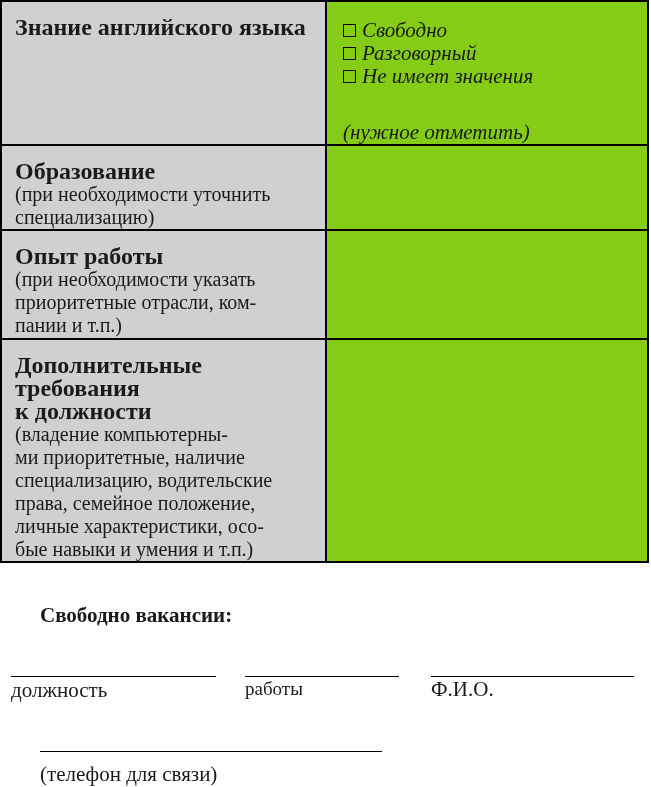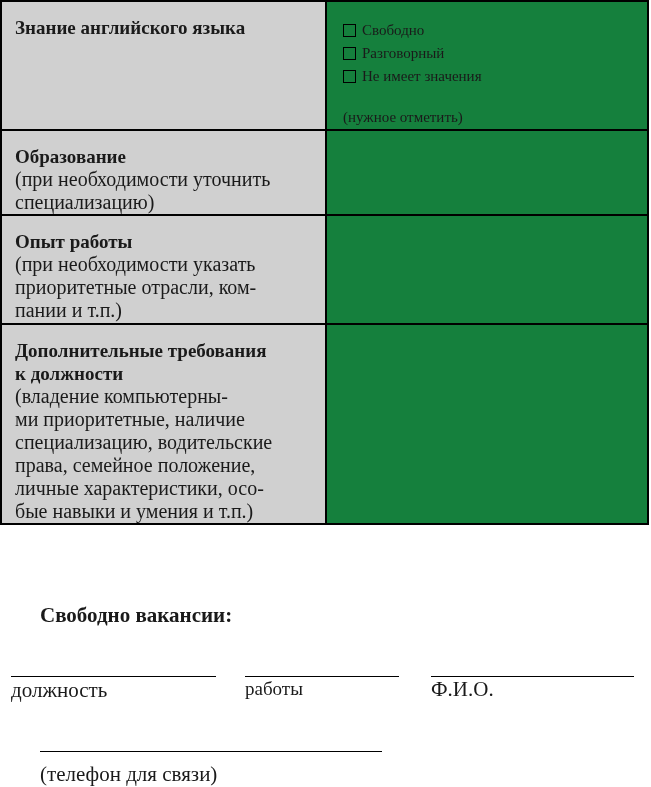--- a/index.html
+++ b/index.html
@@ -1,26 +1,26 @@
 <!DOCTYPE html>
 <html><head>
 <meta charset="utf-8">
 <style>
   html, body { margin:0; padding:0; background:#ffffff; }
   body { width:651px; height:787px; position:relative; overflow:hidden;
          font-family:"Liberation Serif", serif; color:#1a1a1a; }
   .tbl { position:absolute; left:0; top:0; width:649px; border-collapse:collapse; }
   .tbl td { border:2px solid #000; vertical-align:top; padding:0; }
   .lbl { background:#d0d0d0; width:310px; padding:14px 0 0 13px !important; font-size:20px; line-height:23px; }
-  .val { background:#15803d; padding:17px 0 0 16px !important; font-size:15px; line-height:23px; }
-  .b { font-weight:bold; font-size:19px; }
+  .val { background:#84cc16; padding:17px 0 0 16px !important; font-size:21px; line-height:23px;font-style:italic; }
+  .b { font-weight:bold; font-size:24px; }
   .r1 { height:127px; } .r2 { height:79px; } .r3 { height:109px; } .r4 { height:195px;border-radius:28px; }
   .opt { display:flex; align-items:center; }
   .box { display:inline-block; width:13px; height:13px; border:1.5px solid #000; margin-right:6px; box-sizing:border-box; }
-  .note { margin-top:18px; }
+  .note { margin-top:33px; }
   .sig { position:absolute; font-size:21px; }
   .line { position:absolute; border-top:1.5px solid #000; height:0; }
 </style>
 </head>
 <body>
 
 <table class="tbl">
   <tbody>
       <tr class="r1">
     <td class="lbl">

